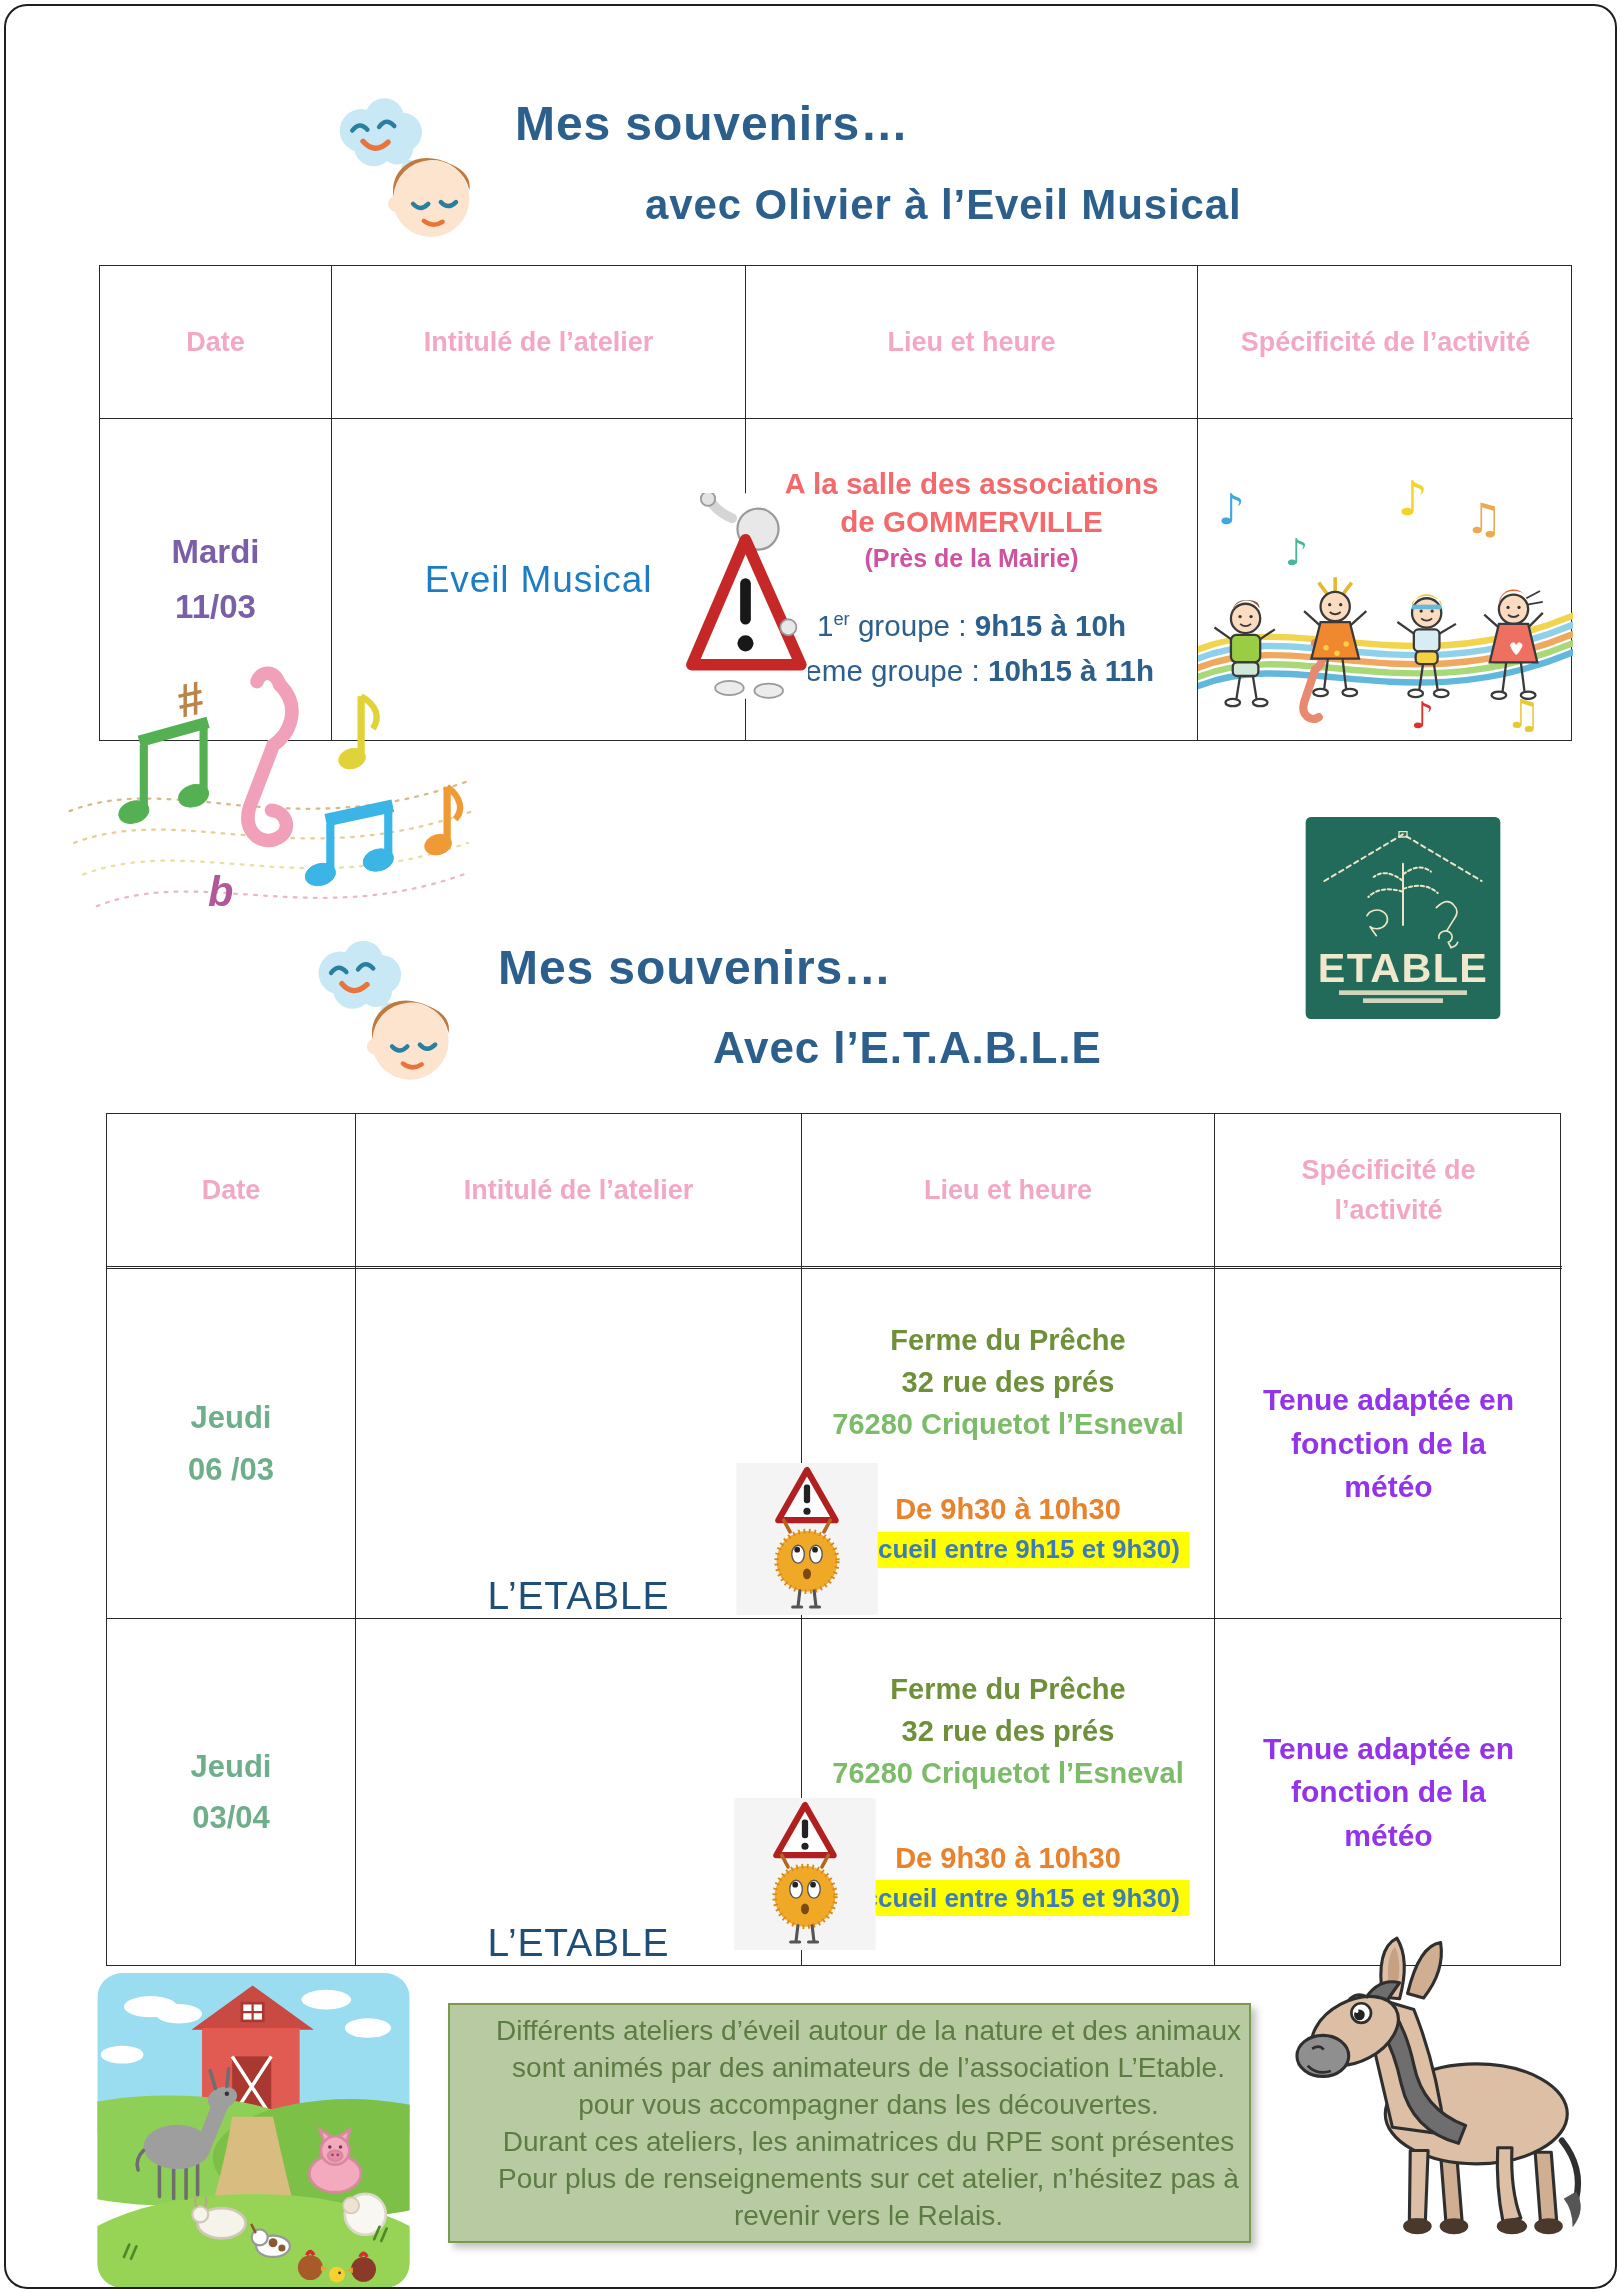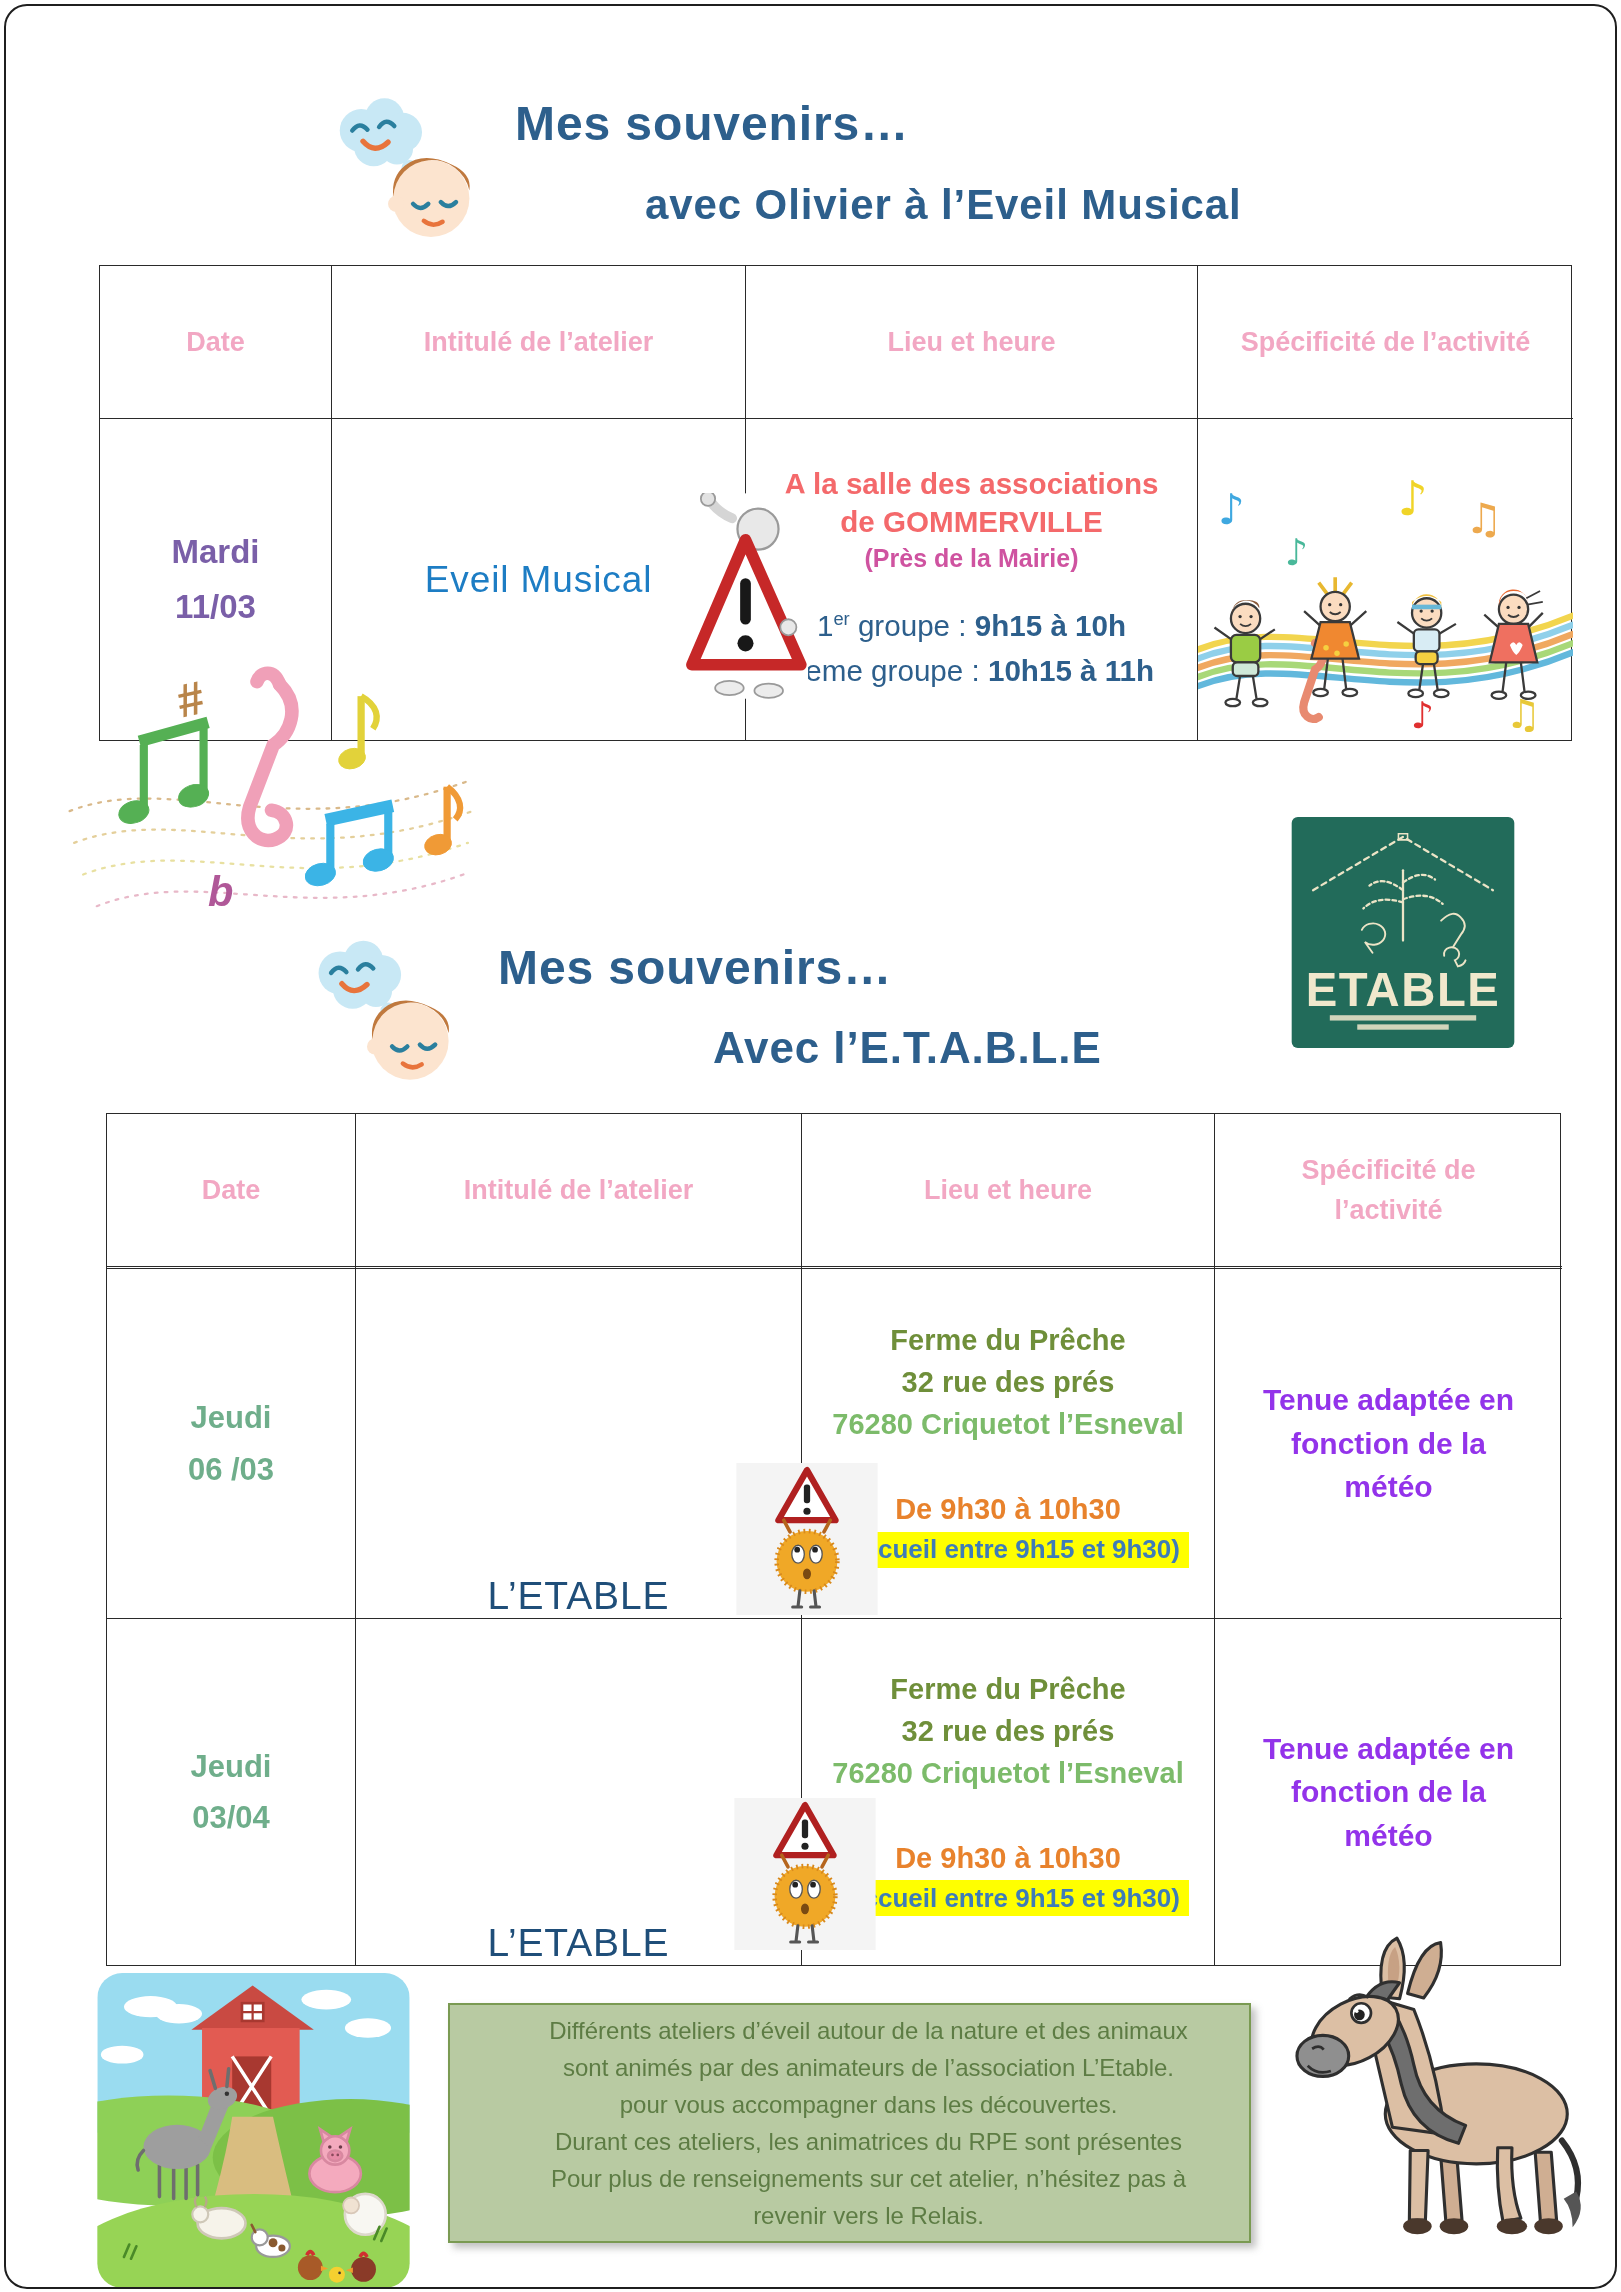--- a/index.html
+++ b/index.html
@@ -41,21 +41,21 @@
   .cp{color:#7cbb6a;font-weight:bold;font-size:29px;line-height:1.45;}
   .time2{color:#e8822c;font-weight:bold;font-size:29px;margin-top:48px;}
   .accueil{color:#3e7cb8;font-weight:bold;font-size:26px;background:#ffff00;
            padding:2.7px 9px;margin-top:5.4px;}
   .spec2{color:#9333ea;font-weight:bold;font-size:30px;line-height:1.45;max-width:269px;}
 
   #info-box{position:absolute;left:448px;top:2003px;width:803px;height:240px;
             background:#b8caa2;border:2.7px solid #7a9a52;z-index:4;
             box-shadow:4.5px 5.4px 7.2px rgba(120,120,120,.45);
             display:flex;flex-direction:column;justify-content:center;align-items:center;}
-  #info-box .iline{color:#5d7c44;font-size:24px;line-height:37px;text-align:left;margin-left:38px;}
+  #info-box .iline{color:#5d7c44;font-size:28px;line-height:37px;text-align:left;margin-left:38px;}
 
   .art{position:absolute;z-index:6;}
   .art svg{display:block;width:100%;height:100%;}
   .cellart{width:100%;height:100%;}
 </style>
 </head>
 <body>
 
 <div id="page-border"></div>
 
@@ -268,21 +268,21 @@
       <path d="M96,124 q8,9 17,0" stroke="#2a7f9e" stroke-width="5" fill="none" stroke-linecap="round"></path>
       <path d="M127,122 q8,9 17,0" stroke="#2a7f9e" stroke-width="5" fill="none" stroke-linecap="round"></path>
       <path d="M108,143 q10,8 21,1" stroke="#e8743c" stroke-width="5" fill="none" stroke-linecap="round"></path>
     </g>
   </svg>
 </div>
 
 <div class="doc-title nowrap" style="left:498px;top:944px;font-size:48px;">Mes souvenirs…</div>
 <div class="doc-title nowrap" style="left:713px;top:1026px;font-size:44px;">Avec l’E.T.A.B.L.E</div>
 
-<div class="art" style="left:1272px;top:817px;width:262px;height:231px;">
+<div class="art" style="left:1272px;top:817px;width:262px;height:202px;">
   <svg viewBox="0 0 292 303">
     <rect x="0" y="0" width="292" height="303" rx="8" fill="#226b5a"></rect>
     <g stroke="#ece4c6" fill="none" stroke-width="3" stroke-linecap="round">
       <path d="M28,96 L146,26 L264,96" stroke-dasharray="7 6"></path>
       <path d="M140,22 h12 v8 h-12 z" stroke-width="2"></path>
       <path d="M146,70 L146,162"></path>
       <path d="M146,96 q-26,-20 -44,-6" stroke-dasharray="5 4"></path>
       <path d="M146,86 q24,-18 42,-4" stroke-dasharray="5 4"></path>
       <path d="M146,112 q-34,-10 -52,8" stroke-dasharray="5 4"></path>
       <path d="M146,108 q32,-12 52,6" stroke-dasharray="5 4"></path>

